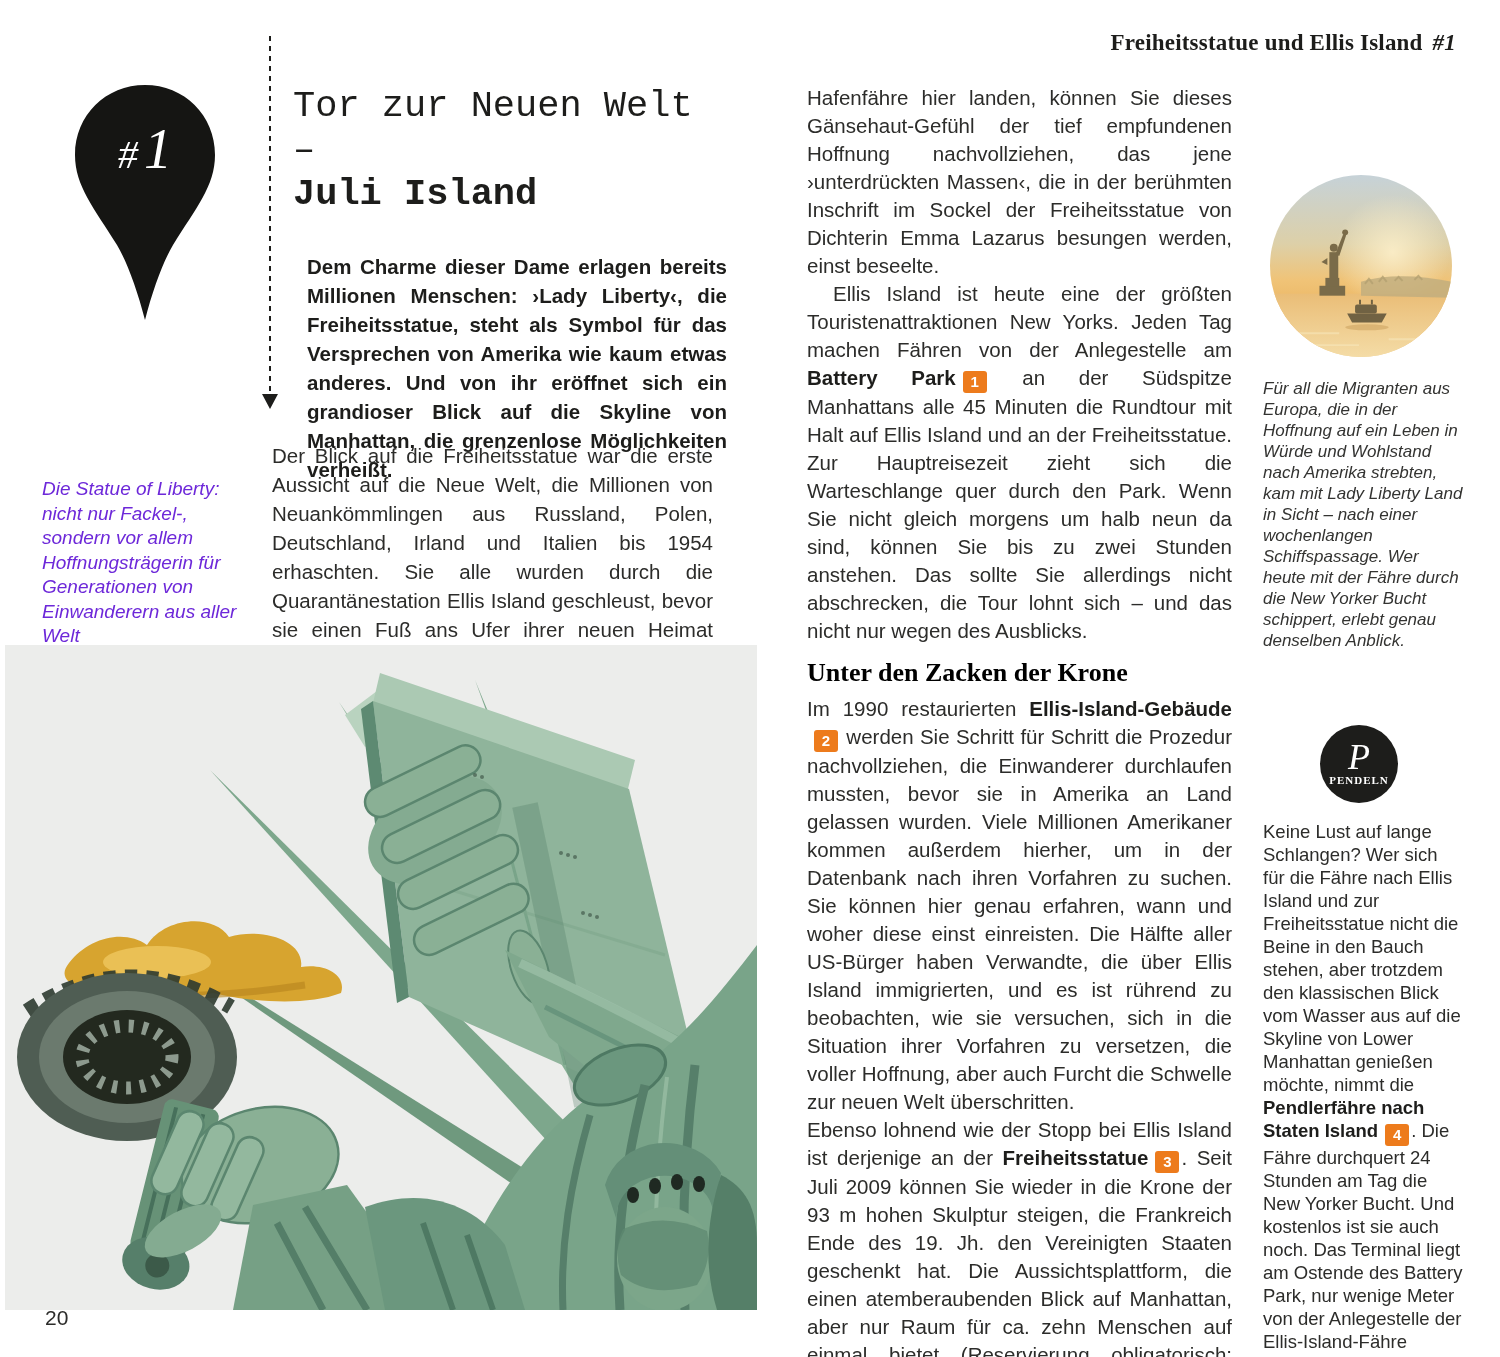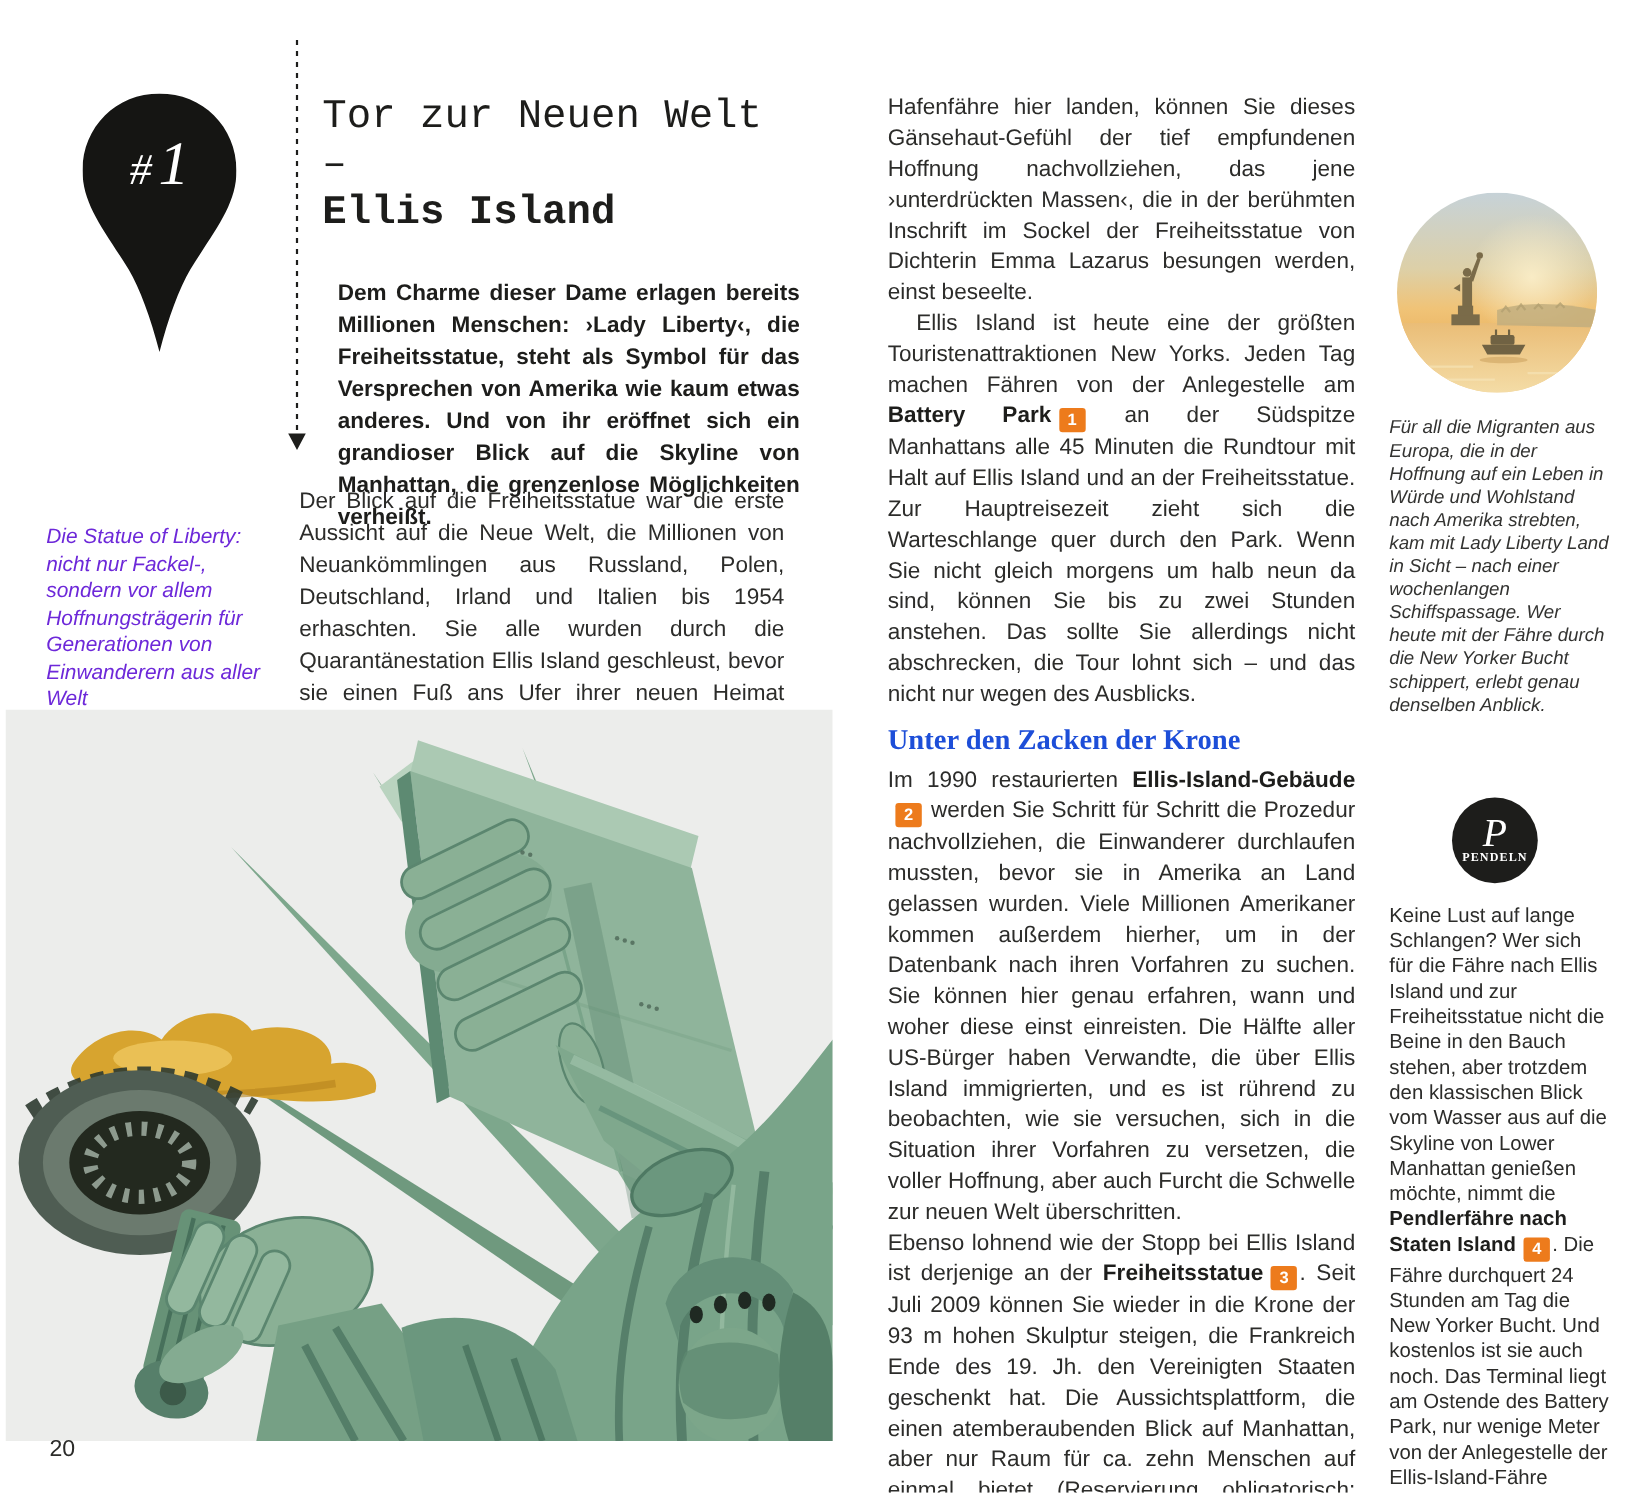--- a/index.html
+++ b/index.html
@@ -65,21 +65,21 @@
   .main-col{position:absolute; left:807px; top:84px; width:425px;}
   .jp{
     margin:0; font-size:20.5px; line-height:28px; text-align:justify;
     hyphens:auto; color:#2c2c2a;
   }
   .jp strong{color:#1d1d1b;}
   .indent{text-indent:26px;}
   .subhead{
     margin:13px 0 7px 0;
     font-family:"Liberation Serif","DejaVu Serif",serif;
-    font-weight:600; font-size:26px; line-height:30px; color:#1d4ed8;
+    font-weight:600; font-size:26px; line-height:30px; color:#000000;
   }
   .badge{
     display:inline-block; min-width:22px; height:22px; line-height:22px;
     padding:0 1px; border-radius:3px; background:var(--accent,#ed7b1c);
     color:#fff; font-weight:700; font-size:15px; text-align:center;
     vertical-align:-2px; margin:0 2px 0 7px; text-indent:0;
   }
   
   .circle-photo{
     position:absolute; left:1270px; top:175px; width:182px; height:182px;
@@ -103,34 +103,37 @@
     font-size:18.5px; line-height:23px; color:#2c2c2a;
   }
   .side-text strong{color:#1d1d1b;}
   .side-text .badge{vertical-align:-3px;}
 </style>
 </head>
 <body>
 
 <div class="spread">
 
+  <div class="running-head">
+    <span class="rh-title">Freiheitsstatue und Ellis Island</span><span class="rh-num">#1</span>
+  </div>
 
   <div class="pin">
     <svg viewBox="0 0 140 235" aria-hidden="true">
       <path d="M70 0 C109 0 140 30 140 70 C140 101 121 123 98 160 C88 177 78 204 70 235 C62 204 52 177 42 160 C19 123 0 101 0 70 C0 30 31 0 70 0 Z" fill="#151513"></path>
     </svg>
     <span class="pin-label"><span>#</span><span class="pin-num">1</span></span>
   </div>
 
   <div class="dash-line"></div>
   <div class="dash-arrow"></div>
 
   <h1 class="title">
     <span class="t-light">Tor zur Neuen Welt –</span>
-    <span class="t-bold">Ellis Island</span>
+    <span class="t-bold">Juli Island</span>
   </h1>
 
   <p class="intro">Dem Charme dieser Dame erlagen bereits Millionen Menschen: ›Lady Liberty‹, die Freiheitsstatue, steht als Symbol für das Versprechen von Amerika wie kaum etwas anderes. Und von ihr eröffnet sich ein grandioser Blick auf die Skyline von Manhattan, die grenzenlose Möglichkeiten verheißt.</p>
 
   <p class="left-body">Der Blick auf die Freiheitsstatue war die erste Aussicht auf die Neue Welt, die Millionen von Neuankömmlingen aus Russland, Polen, Deutschland, Irland und Italien bis 1954 erhaschten. Sie alle wurden durch die Quarantänestation Ellis Island geschleust, bevor sie einen Fuß ans Ufer ihrer neuen Heimat setzen durften. Wenn Sie mit der</p>
 
   <p class="photo-caption">Die Statue of Liberty: nicht nur Fackel-, sondern vor allem Hoffnungsträgerin für Generationen von Einwanderern aus aller Welt</p>
 
   <figure class="main-photo">
     <svg viewBox="0 0 752 665" preserveAspectRatio="none" aria-hidden="true">

